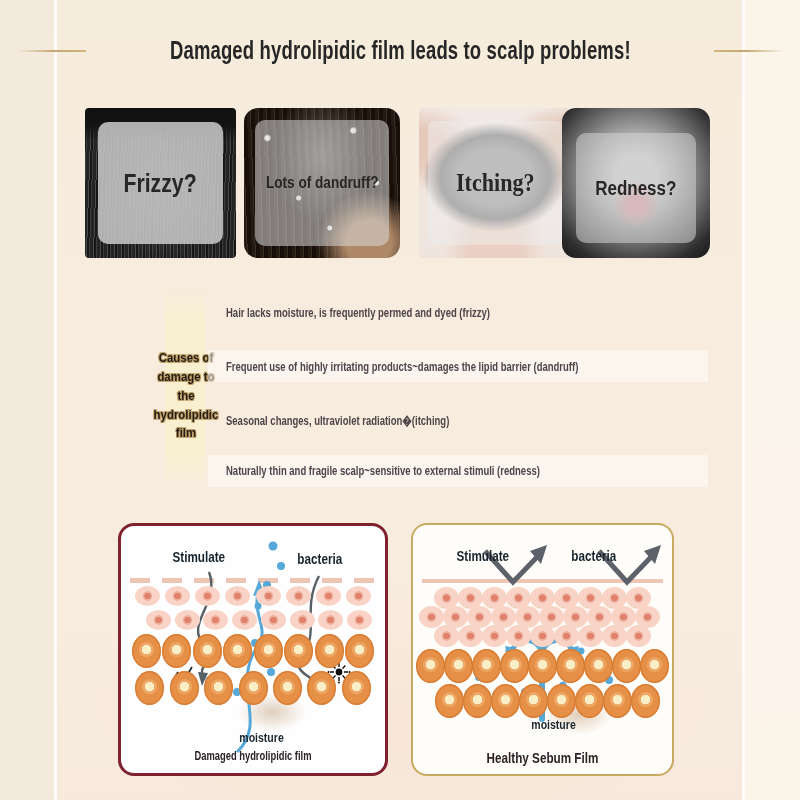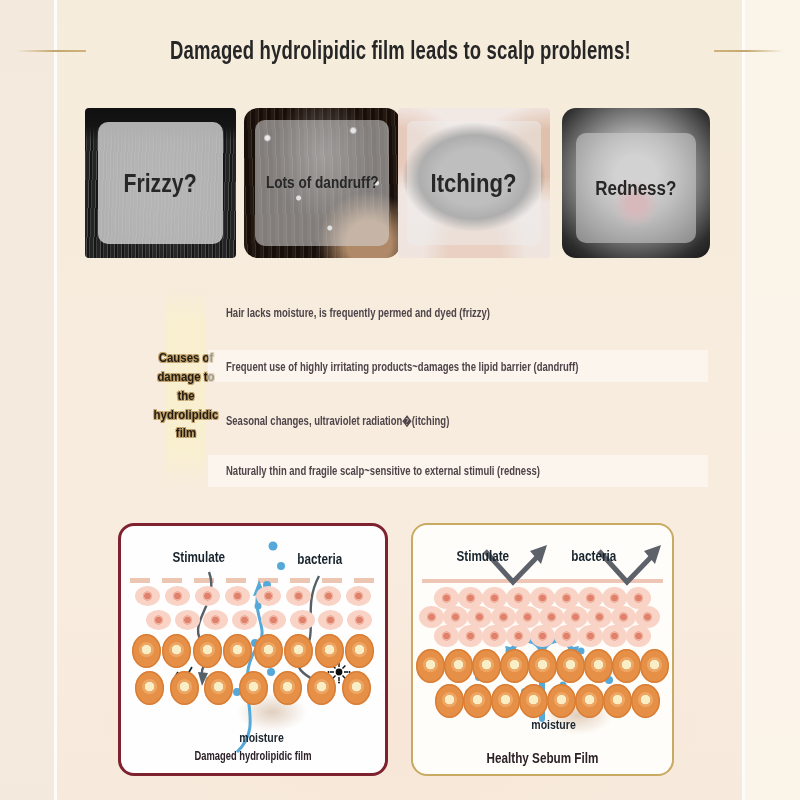--- a/index.html
+++ b/index.html
@@ -38,27 +38,27 @@
       radial-gradient(circle at 15% 20%, #ffffff 0 2px, rgba(255,255,255,0) 4px),
       radial-gradient(circle at 70% 15%, #f4f4f4 0 2px, rgba(255,255,255,0) 4px),
       radial-gradient(circle at 35% 60%, #ececec 0 2px, rgba(255,255,255,0) 3px),
       radial-gradient(circle at 85% 50%, #f4f4f4 0 2px, rgba(255,255,255,0) 3px),
       radial-gradient(circle at 55% 80%, #eeeeee 0 2px, rgba(255,255,255,0) 3px),
       radial-gradient(circle at 80% 90%, #b08a68 0 12%, rgba(176,138,104,0) 28%),
       radial-gradient(ellipse at 50% 32%, rgba(255,255,255,0.28), rgba(255,255,255,0) 45%),
       repeating-linear-gradient(88deg,#231a14 0 3px,#3d2e23 3px 4px,#190f0a 4px 8px);}
   .photo.p2 .overlay{inset:12px 11px;background:rgba(216,216,216,0.55);}
   .photo.p2 .plabel{font-size:16px;}
-  .photo.p3{left:398px;width:152px;border-radius:4px;
+  .photo.p3{left:419px;width:152px;border-radius:4px;
     background:
       radial-gradient(ellipse 62% 48% at 50% 46%, #8f8f8f 0 38%, #6f6f6f 58%, rgba(110,110,110,0) 76%),
       radial-gradient(ellipse at 100% 30%, #dfc0ac 0 16%, rgba(223,192,172,0) 34%),
       radial-gradient(ellipse at 0% 26%, #e6cabc 0 12%, rgba(230,202,188,0) 28%),
       radial-gradient(ellipse at 50% 104%, #e9d0c2 0 24%, rgba(233,208,194,0) 48%),
-      linear-gradient(180deg,#f2e9e5 0%,#efe4de 100%);}
+      linear-gradient(180deg,#f2e9e5 0%,#efe4de 100%); font-family: Liberation Serif, serif;}
   .photo.p3 .overlay{inset:13px 9px;border-radius:6px;background:rgba(237,237,237,0.50);}
   .photo.p3 .plabel{font-size:26px;}
   .photo.p4{left:562px;width:148px;border-radius:14px;
     background:
       radial-gradient(circle at 50% 64%, #dd9aa0 0 7%, rgba(221,154,160,0.55) 12%, rgba(221,154,160,0) 20%),
       radial-gradient(circle at 50% 45%, #d3d3d3 0 18%, #ababab 38%, #6b6b6b 62%, #2e2e2e 84%, #181818 100%);}
   .photo.p4 .overlay{inset:15px 14px;background:rgba(209,209,209,0.55);margin-top:10px;}
   .photo.p4 .plabel{font-size:20px;}
 
   

